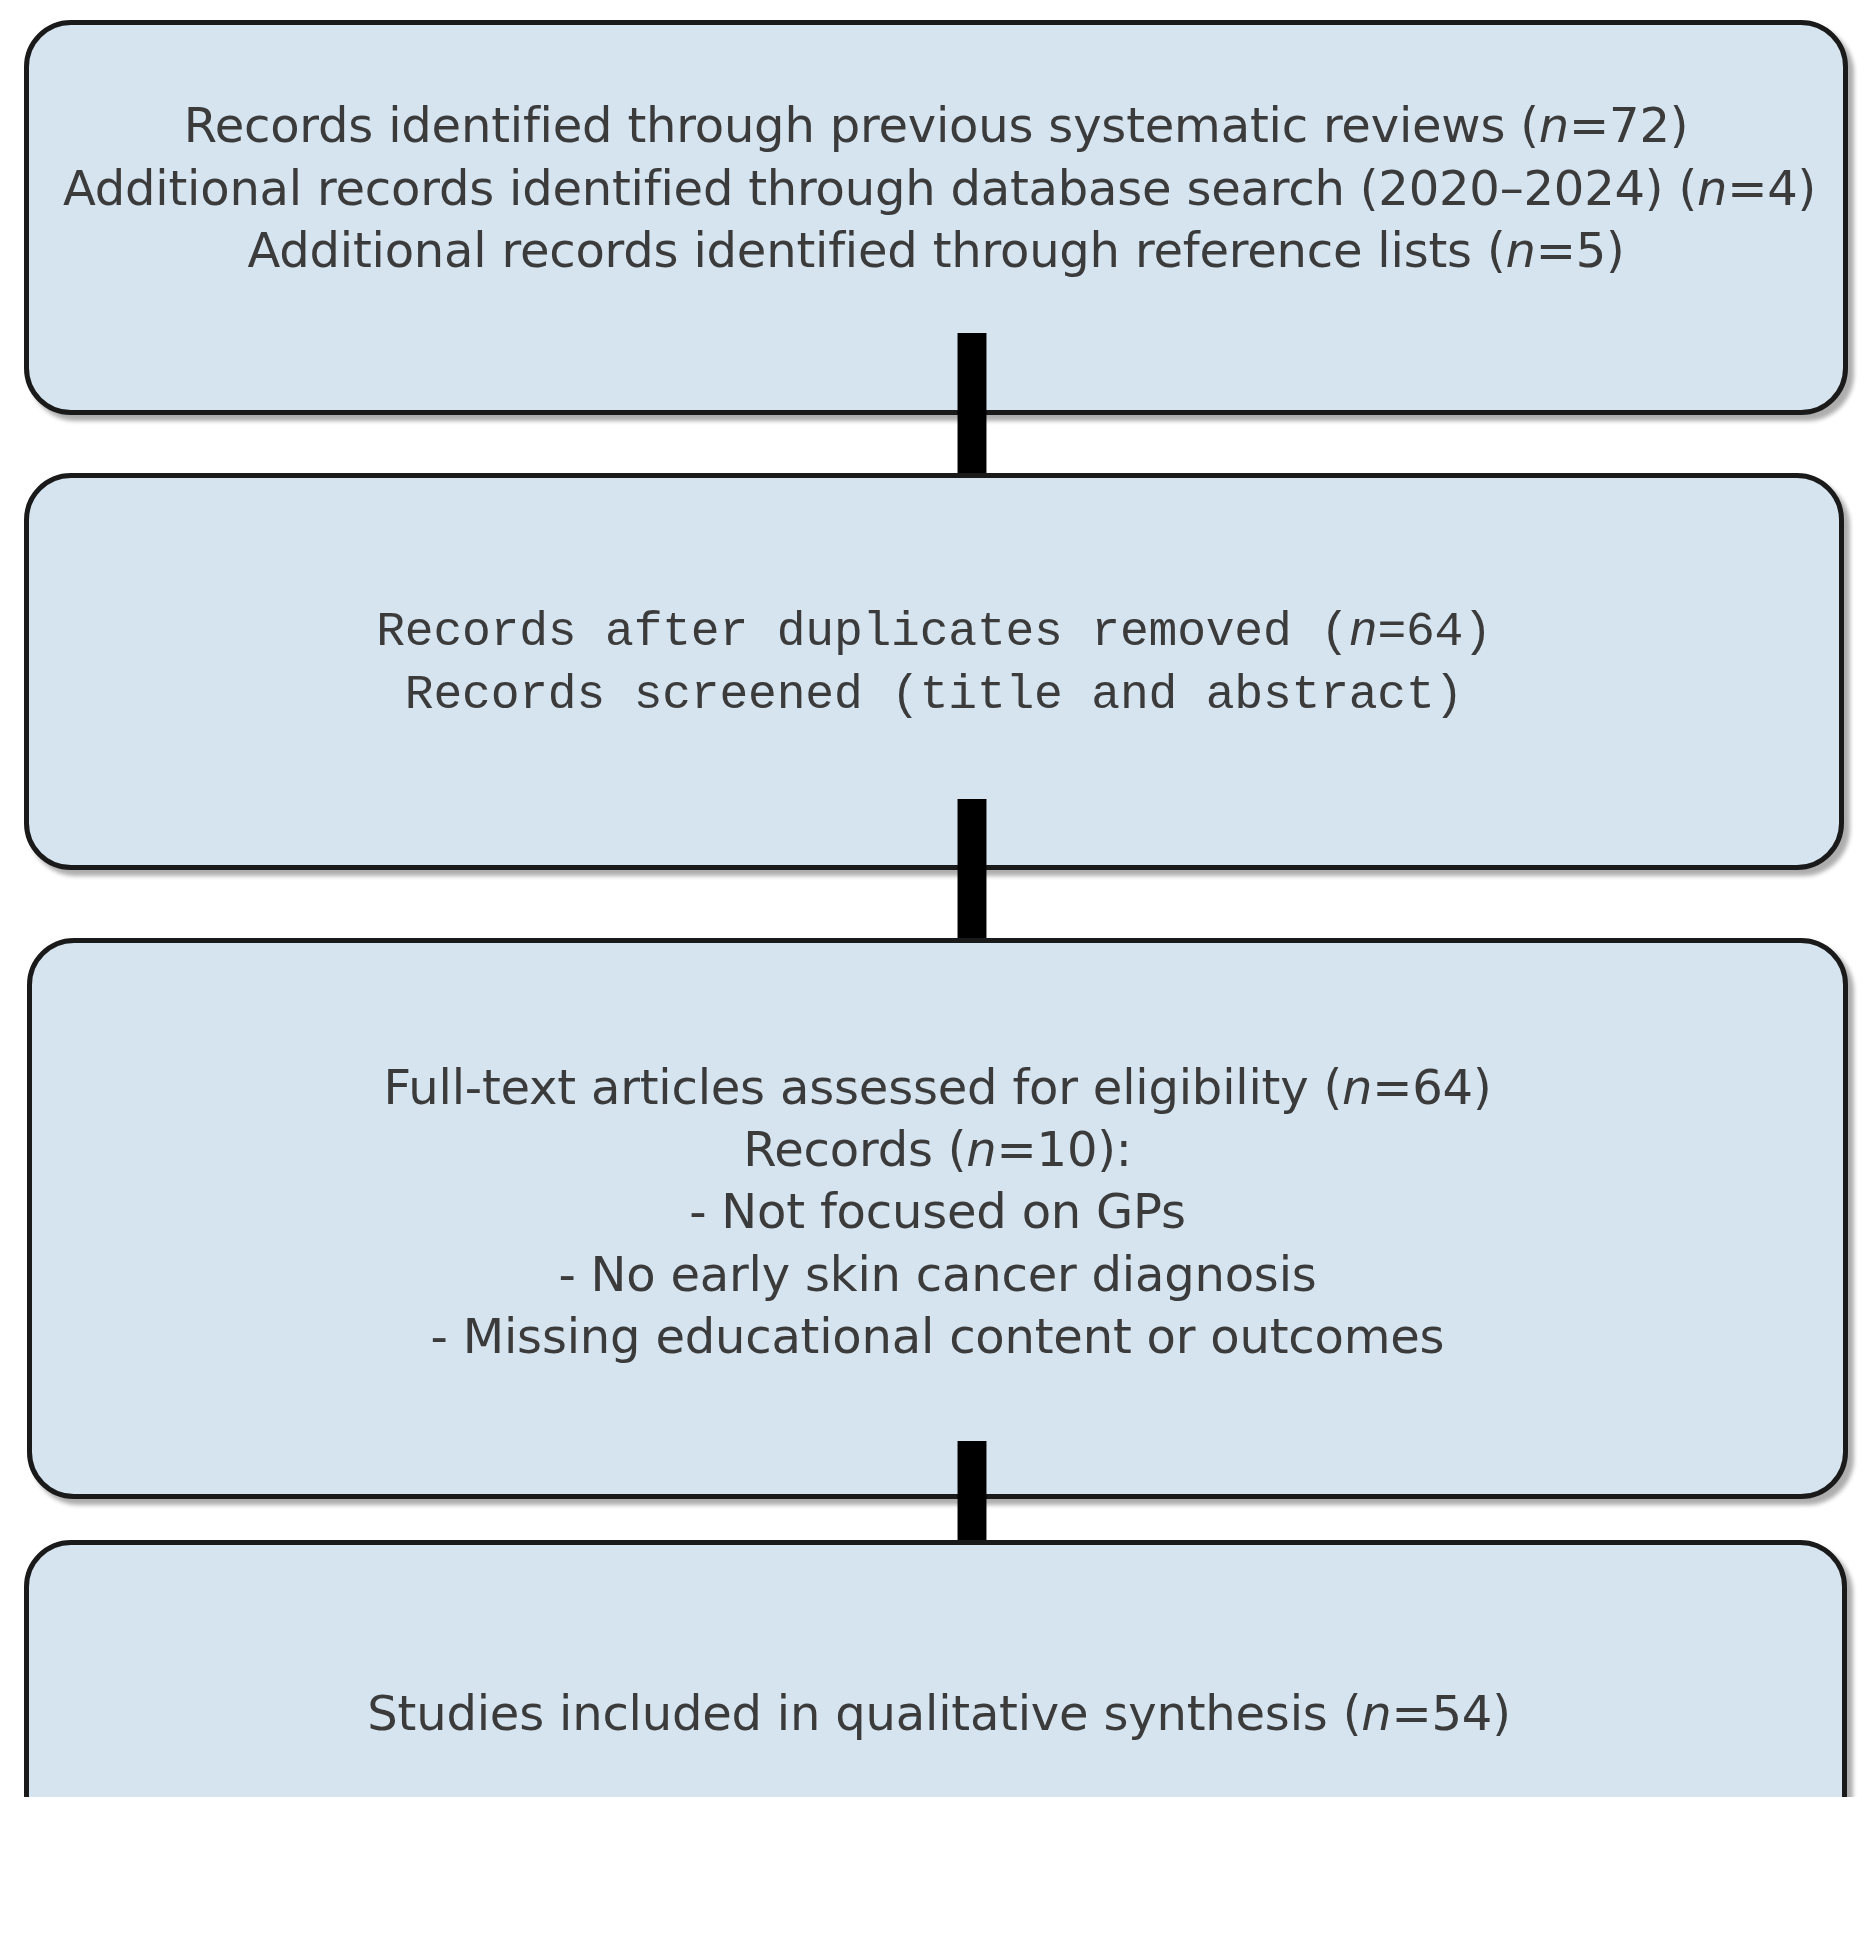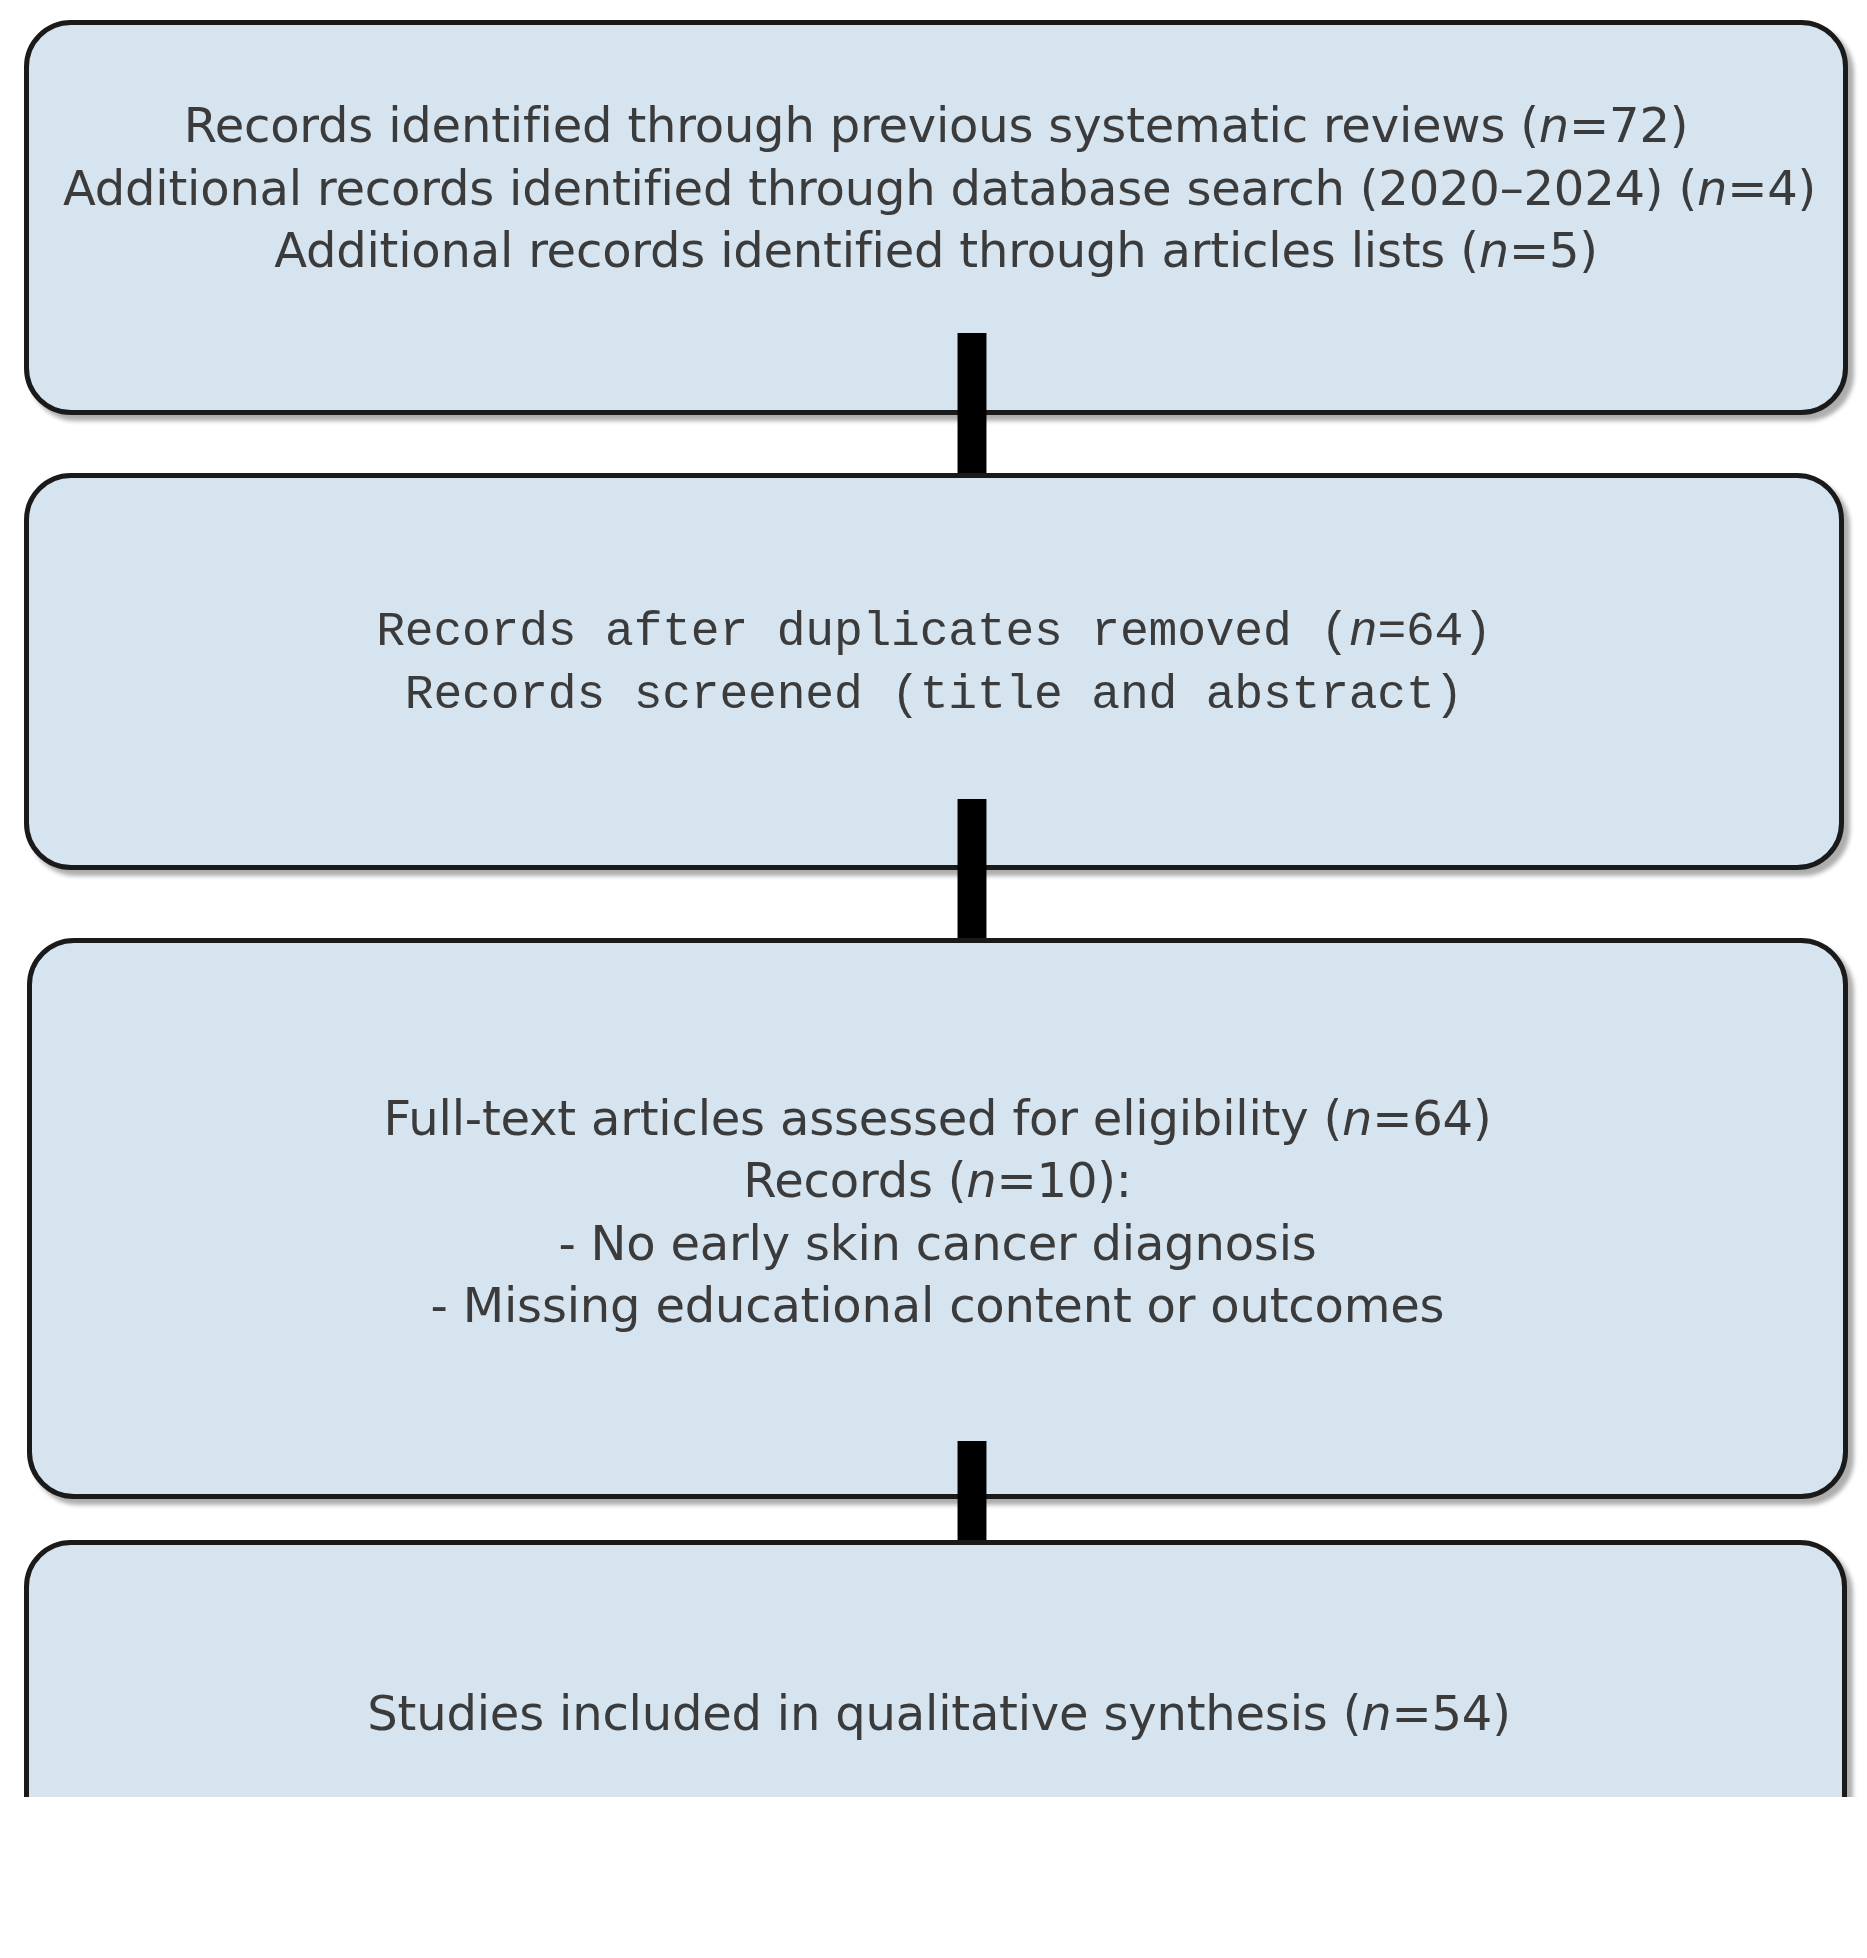--- a/index.html
+++ b/index.html
@@ -68,21 +68,21 @@
 </style>
 </head>
 <body>
 
 <div id="canvas">
 
   <div class="flow-box" id="box-identification">
     <div class="box-text">
       <span class="line"><span>Records identified through previous systematic reviews (</span><em>n</em><span>=72)</span></span>
       <span class="line"><span>Additional records identified through database search (2020–2024) (</span><em>n</em><span>=4)</span></span>
-      <span class="line"><span>Additional records identified through articles lists (</span><em>n</em><span>=5)</span></span>
+      <span class="line"><span>Additional records identified through reference lists (</span><em>n</em><span>=5)</span></span>
     </div>
   </div>
 
   <div class="flow-arrow" id="arrow-1">
     <svg viewBox="0 0 134 270" preserveAspectRatio="none">
       <polygon points="50,0 84,0 84,192 120,192 67,270 14,192 50,192" fill="#000000"></polygon>
     </svg>
   </div>
 
   <div class="flow-box" id="box-screening">
@@ -95,20 +95,21 @@
   <div class="flow-arrow" id="arrow-2">
     <svg viewBox="0 0 134 268" preserveAspectRatio="none">
       <polygon points="50,0 84,0 84,190 120,190 67,268 14,190 50,190" fill="#000000"></polygon>
     </svg>
   </div>
 
   <div class="flow-box" id="box-eligibility">
     <div class="box-text">
       <span class="line"><span>Full-text articles assessed for eligibility (</span><em>n</em><span>=64)</span></span>
       <span class="line"><span>Records (</span><em>n</em><span>=10):</span></span>
+      <span class="line">- Not focused on GPs</span>
       <span class="line">- No early skin cancer diagnosis</span>
       <span class="line">- Missing educational content or outcomes</span>
     </div>
   </div>
 
   <div class="flow-arrow" id="arrow-3">
     <svg viewBox="0 0 134 262" preserveAspectRatio="none">
       <polygon points="50,0 84,0 84,186 120,186 67,262 14,186 50,186" fill="#000000"></polygon>
     </svg>
   </div>

